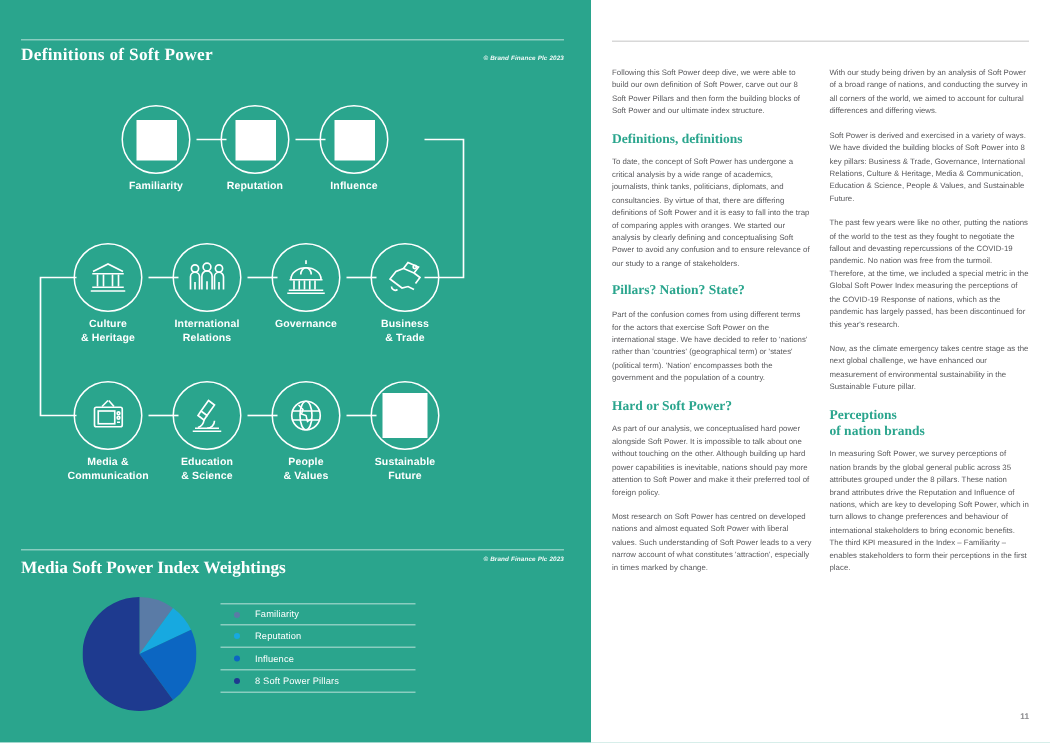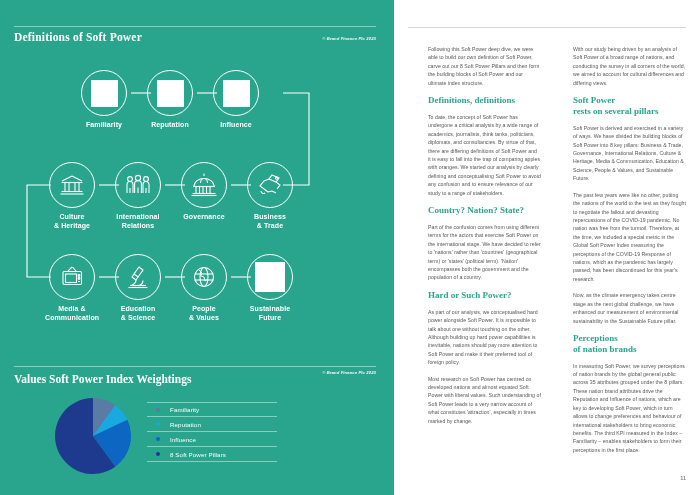--- a/index.html
+++ b/index.html
@@ -91,21 +91,21 @@
   }
   .r-rule {
     position: absolute; left: 14px; right: 14px; top: 27px;
     height: 1px; background: #d8d8d8;
   }
   .cols {
     position: absolute; left: 14px; top: 45px;
     width: 278px; height: 415px;
     display: flex; gap: 12px;
   }
-  .col { width: 133px; margin-left: 20px; }
+  .col { width: 133px; }
   .col p {
     font-size: 5.2px;
     line-height: 1.62;
     color: #58585b;
     margin-bottom: 8px;
     letter-spacing: .02px;
   }
   .col h3 {
     font-family: "Liberation Serif", serif;
     font-size: 9px;
@@ -298,21 +298,21 @@
           </div>
         <div class="label">
           <span>Sustainable</span><br><span>Future</span>
         </div>
       </div>
 
     </div>
 
     <div class="pie-section">
       <div class="page-rule" style="top:4px;"></div>
-      <div class="pie-title">Values Soft Power Index Weightings</div>
+      <div class="pie-title">Media Soft Power Index Weightings</div>
       <div class="copyright" style="top:8px;">© Brand Finance Plc 2023</div>
 
       <div class="pie-wrap">
         <svg id="pie-svg" width="76" height="76" viewBox="0 0 100 100">
             <path d="M 50 50 L 50 0 A 50 50 0 0 1 79.38926261462366 9.54915028125263 Z" fill="#5a7ba6"></path>
             <path d="M 50 50 L 79.38926261462366 9.54915028125263 A 50 50 0 0 1 95.24135262330097 28.71103542174637 Z" fill="#17a9e0"></path>
             <path d="M 50 50 L 95.24135262330097 28.71103542174637 A 50 50 0 0 1 79.38926261462366 90.45084971874738 Z" fill="#0c66c2"></path>
             <path d="M 50 50 L 79.38926261462366 90.45084971874738 A 50 50 0 1 1 49.99999999999999 0 Z" fill="#1e3a8f"></path>
           </svg>
       </div>
@@ -338,29 +338,28 @@
     </div>
   </div>
 
   <div class="right-page">
     <div class="r-rule"></div>
     <div class="cols">
       <div class="col" id="col1">
           <p>Following this Soft Power deep dive, we were able to build our own definition of Soft Power, carve out our 8 Soft Power Pillars and then form the building blocks of Soft Power and our ultimate index structure.</p>
           <h3>Definitions, definitions</h3>
           <p>To date, the concept of Soft Power has undergone a critical analysis by a wide range of academics, journalists, think tanks, politicians, diplomats, and consultancies. By virtue of that, there are differing definitions of Soft Power and it is easy to fall into the trap of comparing apples with oranges. We started our analysis by clearly defining and conceptualising Soft Power to avoid any confusion and to ensure relevance of our study to a range of stakeholders.</p>
-          <h3>Country? Nation? State?</h3>
+          <h3>Pillars? Nation? State?</h3>
           <p>Part of the confusion comes from using different terms for the actors that exercise Soft Power on the international stage. We have decided to refer to 'nations' rather than 'countries' (geographical term) or 'states' (political term). 'Nation' encompasses both the government and the population of a country.</p>
-          <h3>Hard or Such Power?</h3>
+          <h3>Hard or Soft Power?</h3>
           <p>As part of our analysis, we conceptualised hard power alongside Soft Power. It is impossible to talk about one without touching on the other. Although building up hard power capabilities is inevitable, nations should pay more attention to Soft Power and make it their preferred tool of foreign policy.</p>
           <p>Most research on Soft Power has centred on developed nations and almost equated Soft Power with liberal values. Such understanding of Soft Power leads to a very narrow account of what constitutes 'attraction', especially in times marked by change.</p>
         </div>
       <div class="col" id="col2">
           <p>With our study being driven by an analysis of Soft Power of a broad range of nations, and conducting the survey in all corners of the world, we aimed to account for cultural differences and differing views.</p>
-          <h3>Soft Power<br>rests on several pillars</h3>
           <p>Soft Power is derived and exercised in a variety of ways. We have divided the building blocks of Soft Power into 8 key pillars: Business &amp; Trade, Governance, International Relations, Culture &amp; Heritage, Media &amp; Communication, Education &amp; Science, People &amp; Values, and Sustainable Future.</p>
           <p>The past few years were like no other, putting the nations of the world to the test as they fought to negotiate the fallout and devasting repercussions of the COVID-19 pandemic. No nation was free from the turmoil. Therefore, at the time, we included a special metric in the Global Soft Power Index measuring the perceptions of the COVID-19 Response of nations, which as the pandemic has largely passed, has been discontinued for this year's research.</p>
           <p>Now, as the climate emergency takes centre stage as the next global challenge, we have enhanced our measurement of environmental sustainability in the Sustainable Future pillar.</p>
           <h3>Perceptions<br>of nation brands</h3>
           <p>In measuring Soft Power, we survey perceptions of nation brands by the global general public across 35 attributes grouped under the 8 pillars. These nation brand attributes drive the Reputation and Influence of nations, which are key to developing Soft Power, which in turn allows to change preferences and behaviour of international stakeholders to bring economic benefits. The third KPI measured in the Index – Familiarity – enables stakeholders to form their perceptions in the first place.</p>
         </div>
     </div>
     <div class="page-num">11</div>
   </div>
 

